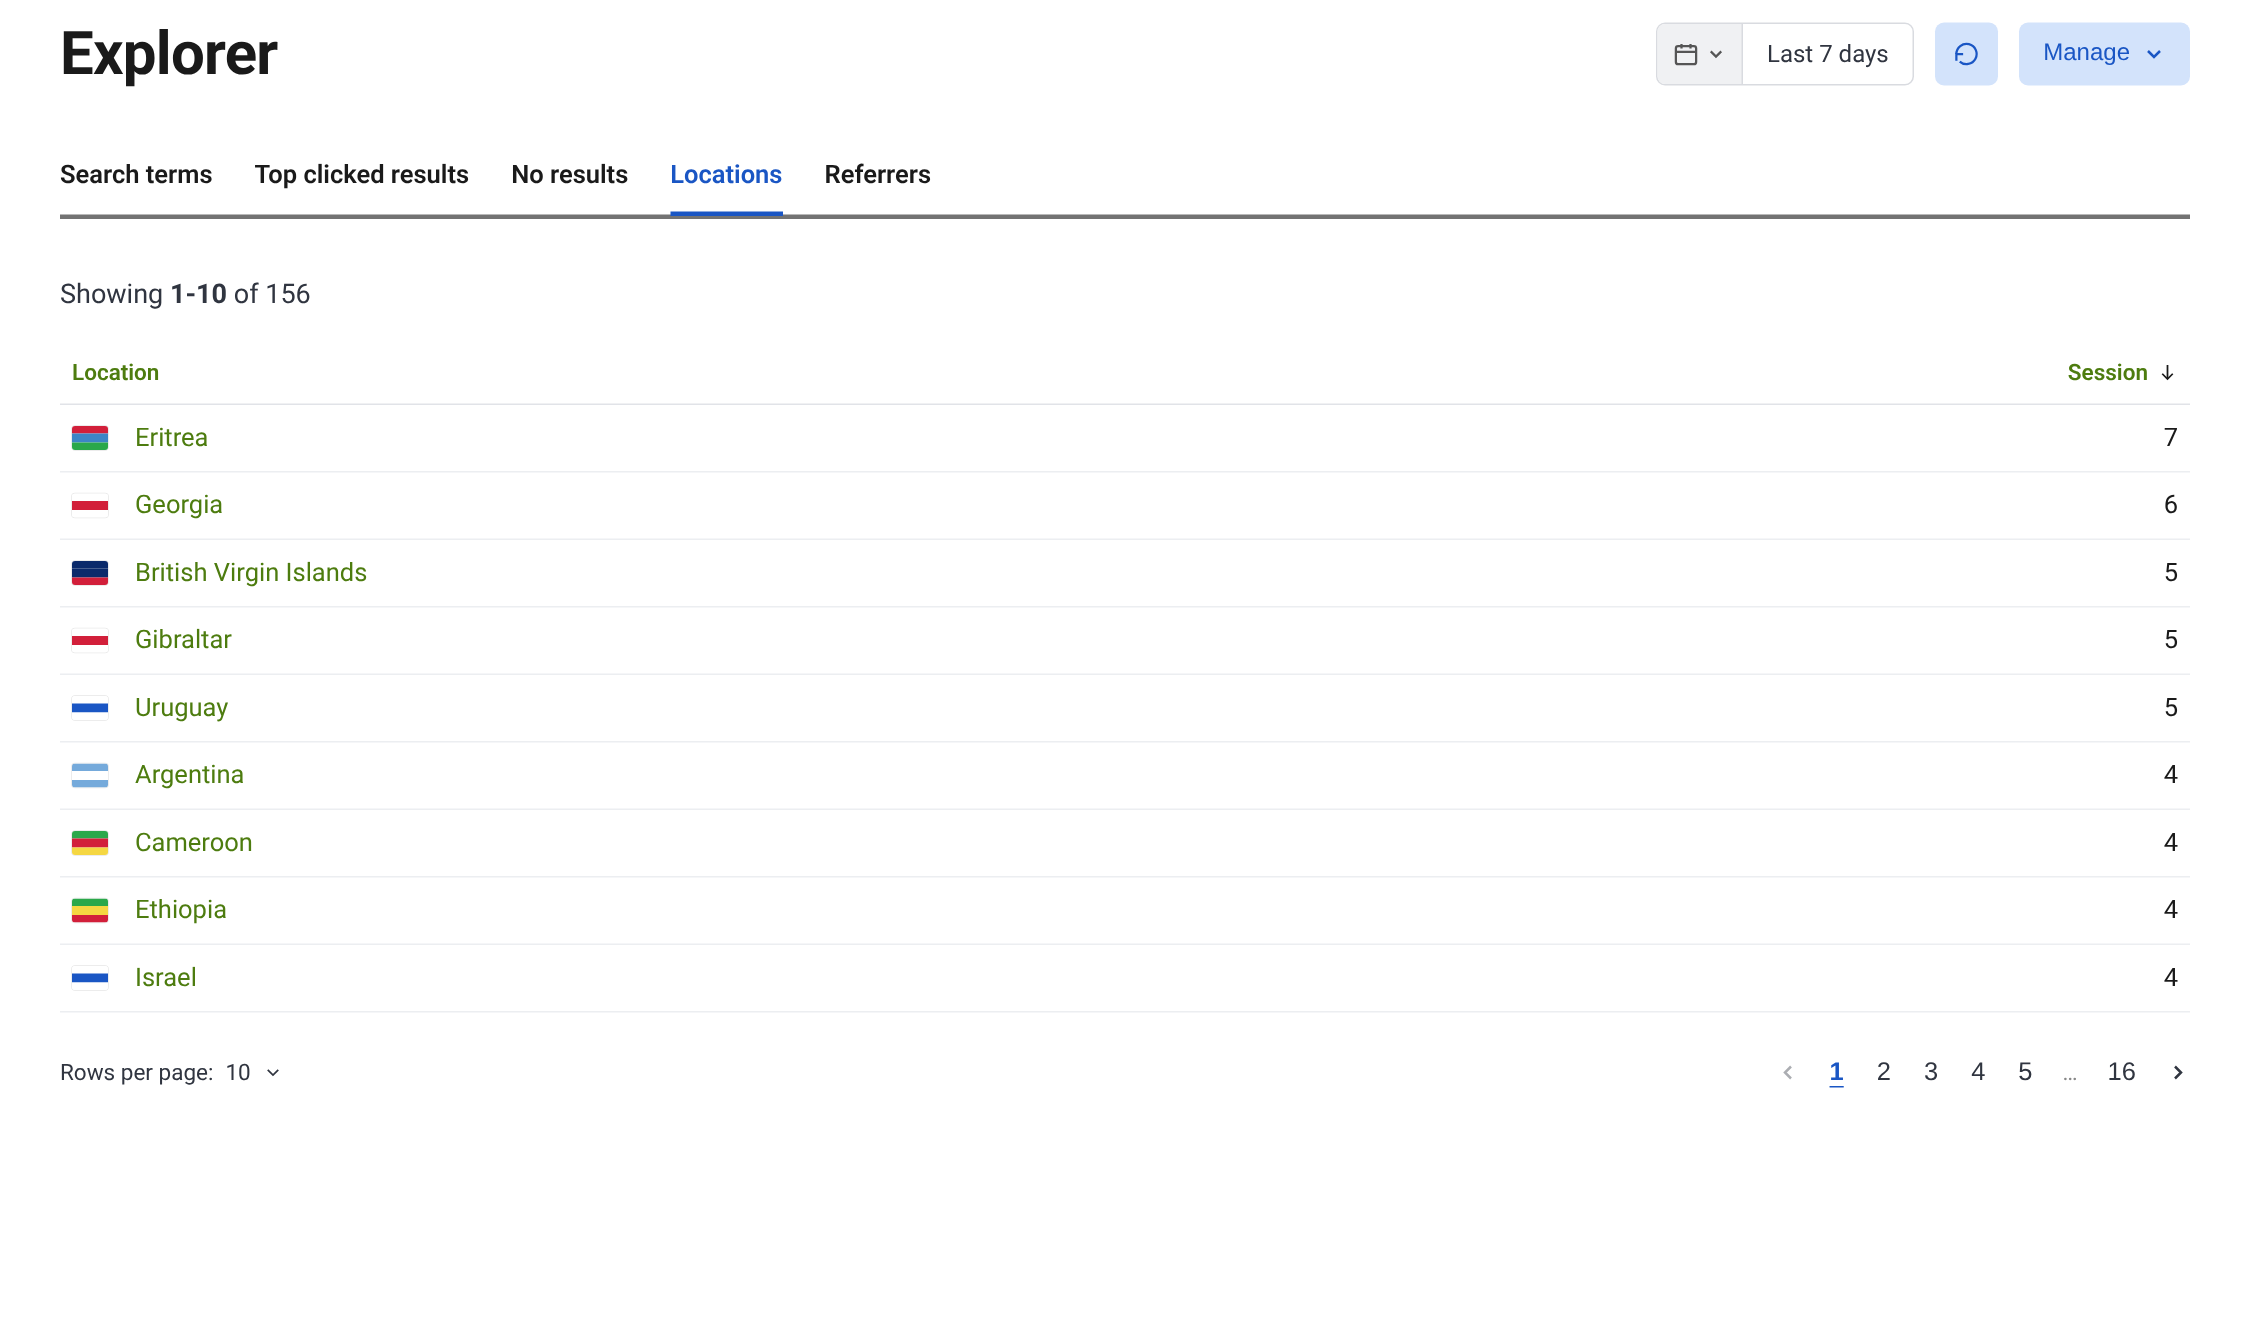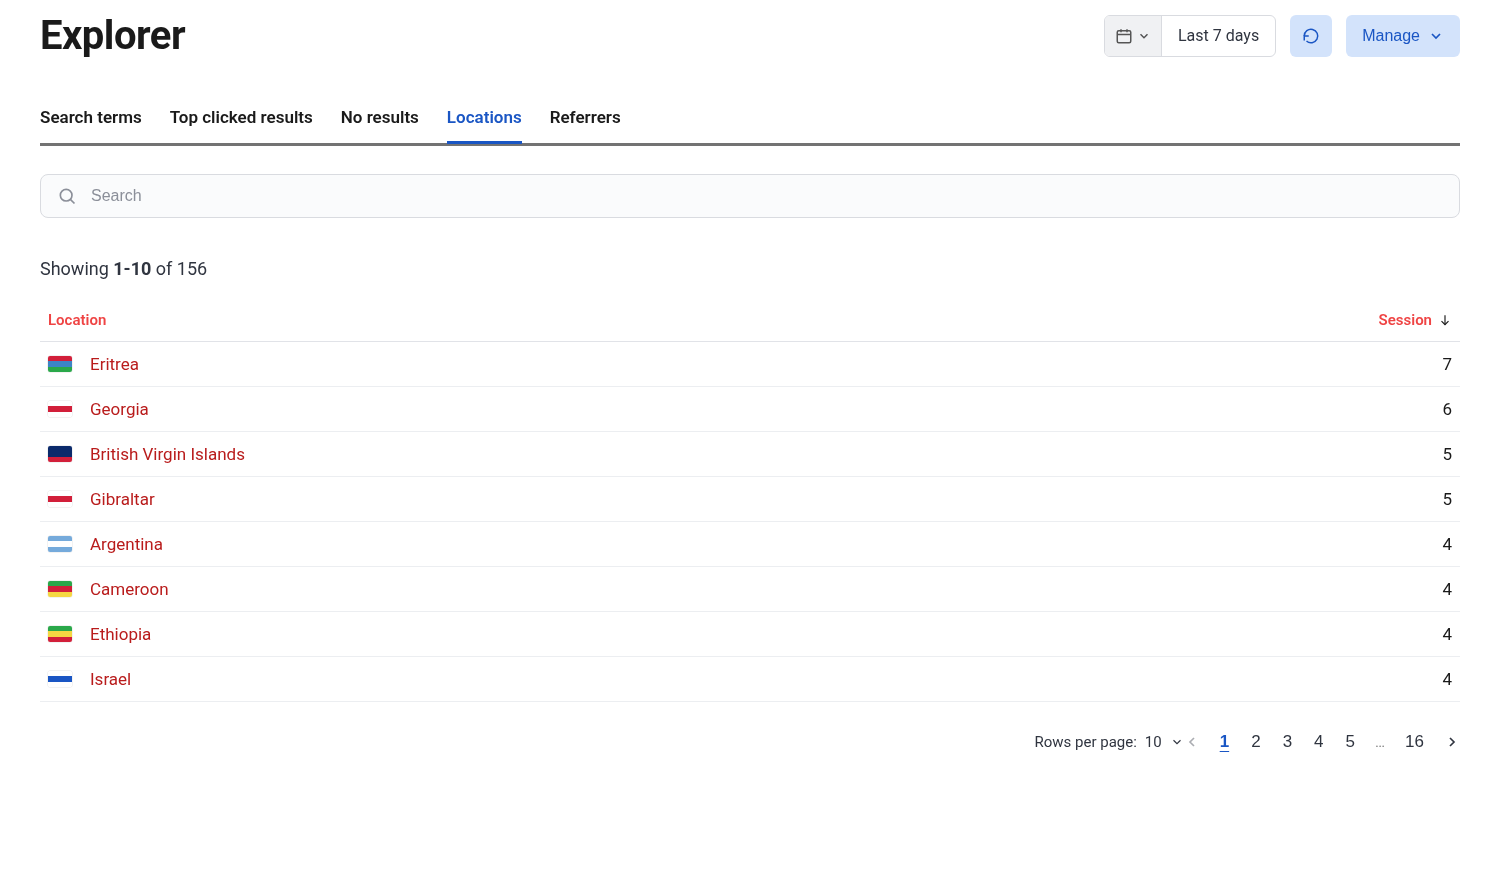--- a/index.html
+++ b/index.html
@@ -129,21 +129,21 @@
   .showing strong { font-weight: 700; }
 
   table {
     width: 100%;
     border-collapse: collapse;
   }
   thead th {
     text-align: left;
     font-size: 15px;
     font-weight: 600;
-    color: #ef4444;
+    color: #4d7c0f;
     padding: 12px 8px;
     border-bottom: 1px solid #e1e3e8;
   }
   thead th:last-child { text-align: right; }
   .th-session {
     display: inline-flex;
     align-items: center;
     gap: 6px;
   }
   tbody td {
@@ -167,33 +167,32 @@
     height: 16px;
     border-radius: 2px;
     flex-shrink: 0;
     display: flex;
     flex-direction: column;
     overflow: hidden;
     box-shadow: 0 0 0 0.5px rgba(0,0,0,0.1);
   }
   .flag .stripe { flex: 1; }
   .loc-link {
-    color: #b91c1c;
+    color: #4d7c0f;
     text-decoration: none;
     cursor: pointer;
   }
 
   .footer {
     display: flex;
-    justify-content: flex-end;
+    justify-content: space-between;
     align-items: center;
     margin-top: 28px;
     font-size: 15px;
     color: #303540;
-    margin-left: 36px;
   }
   .rows-per-page {
     display: flex;
     align-items: center;
     gap: 8px;
     cursor: pointer;
   }
   .pagination {
     display: flex;
     align-items: center;
@@ -269,29 +268,20 @@
   </div>
 
   <div class="tabs" id="tabs">
       <div class="tab">Search terms</div>
       <div class="tab">Top clicked results</div>
       <div class="tab">No results</div>
       <div class="tab active">Locations</div>
       <div class="tab">Referrers</div>
     </div>
 
-  <div class="search-box">
-    <span>
-      <svg width="20" height="20" viewBox="0 0 24 24" fill="none" stroke="#8b8f99" stroke-width="2">
-          <circle cx="11" cy="11" r="7"></circle>
-          <line x1="21" y1="21" x2="16" y2="16"></line>
-        </svg>
-    </span>
-    <input type="text" placeholder="Search" style="">
-  </div>
 
   <div class="showing">
     <span>Showing </span><strong>1-10</strong><span> of </span><span>156</span>
   </div>
 
   <table>
     <thead>
       <tr>
         <th>Location</th>
         <th>
@@ -349,20 +339,33 @@
         </tr>
         <tr>
           <td>
             <div class="loc-cell">
               <div class="flag">
                 <div class="stripe" style="background: rgb(255, 255, 255);"></div>
                 <div class="stripe" style="background: rgb(210, 31, 58);"></div>
                 <div class="stripe" style="background: rgb(255, 255, 255);"></div>
               </div>
               <a class="loc-link">Gibraltar</a>
+            </div>
+          </td>
+          <td>5</td>
+        </tr>
+        <tr>
+          <td>
+            <div class="loc-cell">
+              <div class="flag">
+                <div class="stripe" style="background: rgb(255, 255, 255);"></div>
+                <div class="stripe" style="background: rgb(26, 86, 196);"></div>
+                <div class="stripe" style="background: rgb(255, 255, 255);"></div>
+              </div>
+              <a class="loc-link">Uruguay</a>
             </div>
           </td>
           <td>5</td>
         </tr>
         <tr>
           <td>
             <div class="loc-cell">
               <div class="flag">
                 <div class="stripe" style="background: rgb(117, 170, 219);"></div>
                 <div class="stripe" style="background: rgb(255, 255, 255);"></div>

